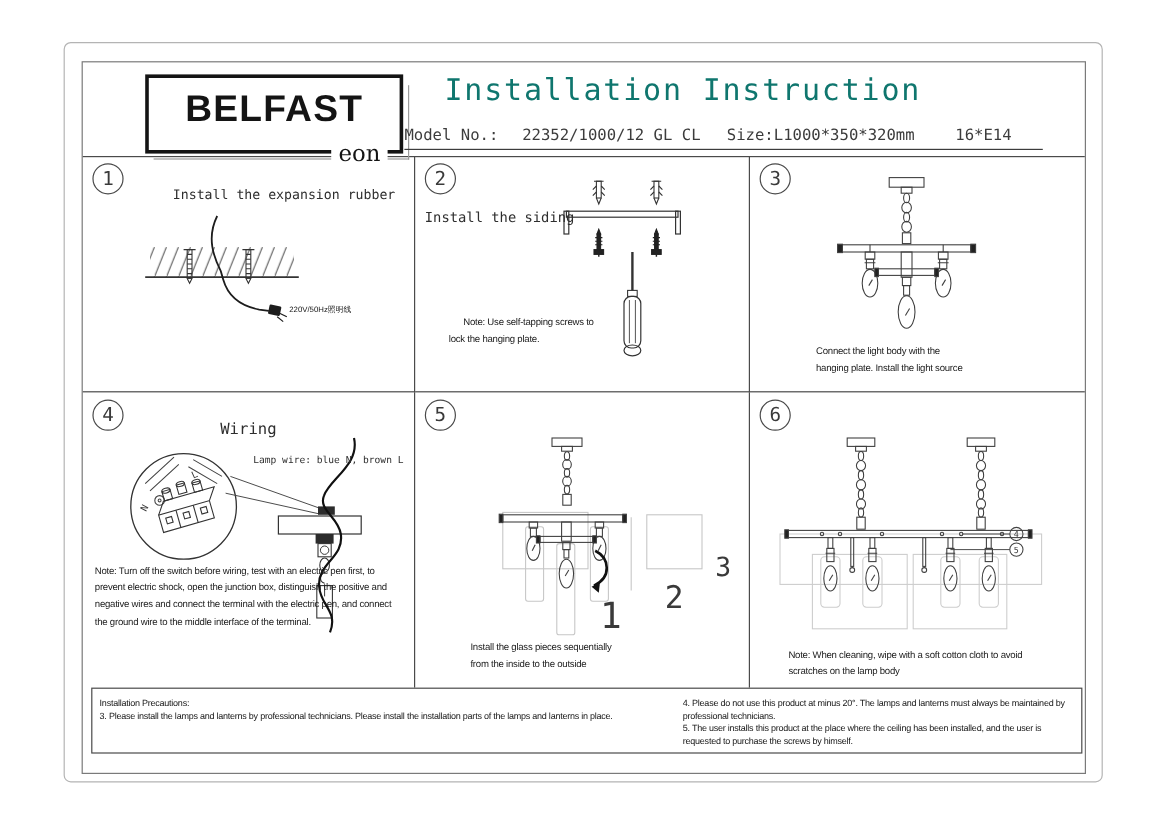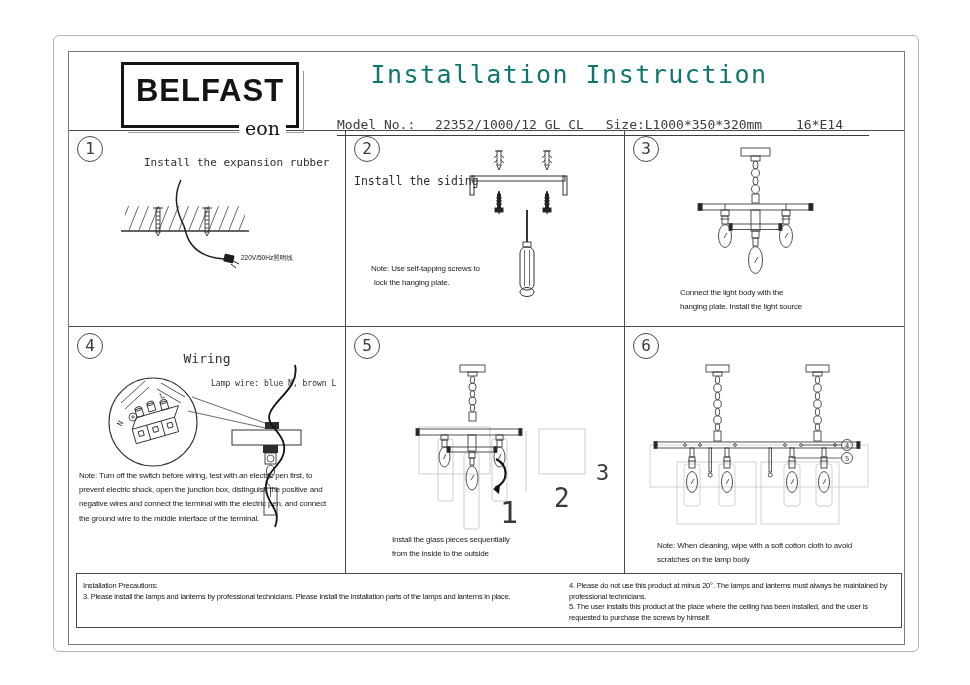--- a/index.html
+++ b/index.html
@@ -4,33 +4,33 @@
 <style>
   html,body{margin:0;padding:0;background:#fff;}
   .page{position:relative;width:970px;height:685px;background:#fff;overflow:hidden;
         font-family:"Liberation Sans",sans-serif;color:#262626;}
   .outer-frame{position:absolute;left:53px;top:35px;width:864px;height:615px;
         border:1px solid #b4b4b4;border-radius:6px;}
   .content-frame{position:absolute;left:68px;top:51px;width:835px;height:592px;
         border:1px solid #7a7a7a;}
   
   .header{position:absolute;left:0;top:0;width:835px;height:78px;border-bottom:1px solid #4a4a4a;}
-  .logo-box{position:absolute;left:52px;top:10px;width:172px;height:60px;border:3px solid #141414;background:#fff;}
+  .logo-box{position:absolute;left:52px;top:10px;width:172px;height:60px;border:3px solid #141414;background:#fff;padding-left:37px;}
   .logo-box .shadow{position:absolute;left:4px;right:-8px;bottom:-8px;height:1px;background:#9a9a9a;}
   .logo-box .shadow-r{position:absolute;right:-8px;top:6px;bottom:-8px;width:1px;background:#9a9a9a;}
   .brand{position:absolute;left:0;right:0;top:8px;text-align:center;font-weight:bold;
         font-family:"Liberation Sans",sans-serif;font-size:31px;letter-spacing:1px;color:#141414;}
   .brand-sub{position:absolute;right:10px;bottom:-13px;background:#fff;padding:0 6px;
         font-family:"DejaVu Serif",serif;font-size:19px;color:#141414;line-height:20px;}
   .doc-title{position:absolute;left:290px;top:8px;width:420px;text-align:center;
         font-family:"DejaVu Sans Mono",monospace;font-size:25px;letter-spacing:1.5px;color:#0f766e;white-space:nowrap;}
   .model-row{position:absolute;left:268px;top:54px;width:532px;border-bottom:1.2px solid #3c3c3c;
         font-family:"DejaVu Sans Mono",monospace;font-size:13px;color:#3c3c3c;white-space:nowrap;padding-bottom:3px;}
   .model-row span{display:inline-block;}
-  .m-val{margin-left:12px;} .m-size{margin-left:14px;margin-top:11px;} .m-spec{margin-left:26px;}
+  .m-val{margin-left:12px;} .m-size{margin-left:14px;} .m-spec{margin-left:26px;}
   
   .grid{position:absolute;left:0;top:78px;width:835px;height:443px;}
   .panel{position:absolute;overflow:hidden;}
   .p1{left:0;top:0;width:276px;height:196px;border-right:1px solid #4a4a4a;border-bottom:1px solid #4a4a4a;}
   .p2{left:277px;top:0;width:278px;height:196px;border-right:1px solid #4a4a4a;border-bottom:1px solid #4a4a4a;}
   .p3{left:556px;top:0;width:279px;height:196px;border-bottom:1px solid #4a4a4a;}
   .p4{left:0;top:197px;width:276px;height:246px;border-right:1px solid #4a4a4a;}
   .p5{left:277px;top:197px;width:278px;height:246px;border-right:1px solid #4a4a4a;}
   .p6{left:556px;top:197px;width:279px;height:246px;}
   .badge{position:absolute;left:8px;top:6px;width:24px;height:24px;border:1.2px solid #4a4a4a;border-radius:50%;
@@ -157,21 +157,21 @@
             <line x1="181" y1="80" x2="181" y2="112" stroke="#333" stroke-width="2"></line>
             <rect x="177" y="112" width="8" height="5" fill="none" stroke="#333" stroke-width="0.9"></rect>
             <rect x="174" y="117" width="14" height="43" rx="6" fill="none" stroke="#333" stroke-width="1"></rect>
             <line x1="178.5" y1="120" x2="178.5" y2="156" stroke="#333" stroke-width="0.7"></line>
             <line x1="183.5" y1="120" x2="183.5" y2="156" stroke="#333" stroke-width="0.7"></line>
             <ellipse cx="181" cy="162" rx="7" ry="4.5" fill="none" stroke="#333" stroke-width="1"></ellipse>
           </g>
         </svg>
         <div class="badge">2</div>
         <div class="t h-mono" style="left:8px;top:44px;font-size:11.5px;">Install the siding</div>
-        <div class="t small" style="left:25px;top:134px;text-align:right;">Note: Use self-tapping screws to</div>
+        <div class="t small" style="left:40px;top:134px;text-align:right;">Note: Use self-tapping screws to</div>
         <div class="t small" style="left:28px;top:148px;">lock the hanging plate.</div>
       </div>
 
       <div class="panel p3">
         <svg width="279" height="196" viewBox="0 0 279 196">
           <g stroke="#3f3f3f" stroke-width="0.9" fill="none">
             <rect x="116" y="18" width="29" height="8"></rect>
             <rect x="126" y="26" width="9" height="5"></rect>
             <ellipse cx="130.5" cy="35" rx="2.5" ry="4"></ellipse>
               <ellipse cx="130.5" cy="43" rx="4" ry="4.5"></ellipse>

